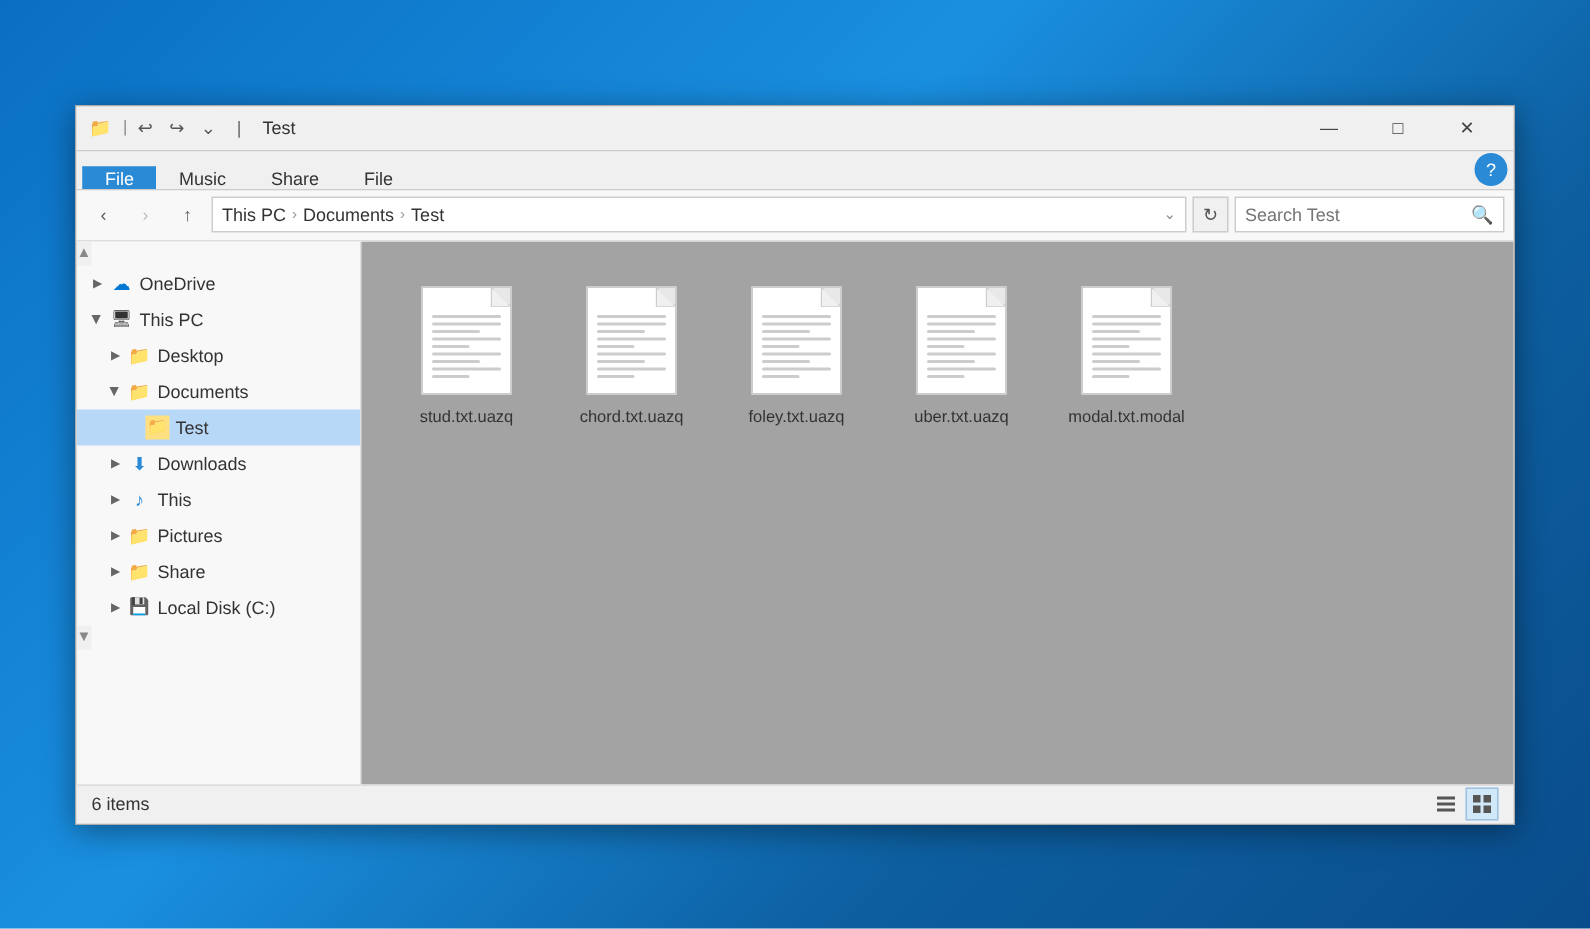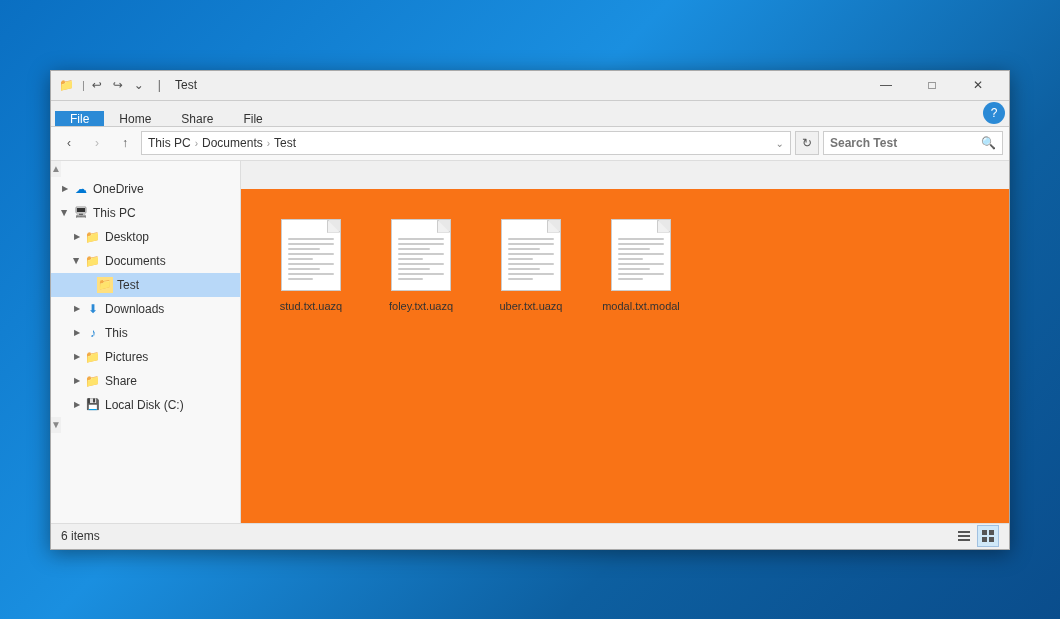--- a/index.html
+++ b/index.html
@@ -181,21 +181,20 @@
       color: #888;
     }
     .search-bar input {
       border: none;
       outline: none;
       font-size: 12px;
       color: #4c1d95;
       background: transparent;
       flex: 1;
       width: 100%;
-      font-weight: bold;
     }
 
     
     .main-area {
       display: flex;
       flex: 1;
       overflow: hidden;
     }
 
     
@@ -261,25 +260,24 @@
       display: flex;
       align-items: center;
       justify-content: center;
       font-size: 12px;
     }
     .icon-folder { color: #e6a817; }
 
     
     .content-area {
       flex: 1;
-      background: #f97316;
+      background: #a3a3a3;
       padding: 10px;
       overflow: auto;
       position: relative;
-      margin-top: 28px;
     }
     .file-grid {
       display: flex;
       flex-wrap: wrap;
       gap: 10px;
       padding: 10px;
     }
     .file-item {
       width: 100px;
       display: flex;
@@ -387,21 +385,21 @@
     <span class="title-text">Test</span>
     <div class="window-controls">
       <button class="win-btn">—</button>
       <button class="win-btn">□</button>
       <button class="win-btn close">✕</button>
     </div>
   </div>
 
   <div class="ribbon-tabs">
     <button class="ribbon-tab active">File</button>
-    <button class="ribbon-tab">Home</button>
+    <button class="ribbon-tab">Music</button>
     <button class="ribbon-tab">Share</button>
     <button class="ribbon-tab">File</button>
     <button class="ribbon-help">?</button>
   </div>
 
   <div class="nav-bar">
     <button class="nav-btn">‹</button>
     <button class="nav-btn disabled">›</button>
     <button class="nav-btn">↑</button>
     <div class="address-bar">
@@ -506,20 +504,39 @@
                 <div class="file-line"></div>
                 <div class="file-line short"></div>
                 <div class="file-line"></div>
                 <div class="file-line shorter"></div>
               </div>
             </div>
           </div>
           <span class="file-name">stud.txt.uazq</span>
         </div>
 
+        <div class="file-item">
+          <div class="file-icon-wrapper">
+            <div class="file-icon">
+              <div style="position:absolute;top:0;right:0;width:12px;height:12px;border-left:1px solid #ccc;border-bottom:1px solid #ccc;background:#e8e8e8;"></div>
+              <div class="file-lines">
+                <div class="file-line"></div>
+                <div class="file-line"></div>
+                <div class="file-line short"></div>
+                <div class="file-line"></div>
+                <div class="file-line shorter"></div>
+                <div class="file-line"></div>
+                <div class="file-line short"></div>
+                <div class="file-line"></div>
+                <div class="file-line shorter"></div>
+              </div>
+            </div>
+          </div>
+          <span class="file-name">chord.txt.uazq</span>
+        </div>
 
         <div class="file-item">
           <div class="file-icon-wrapper">
             <div class="file-icon">
               <div style="position:absolute;top:0;right:0;width:12px;height:12px;border-left:1px solid #ccc;border-bottom:1px solid #ccc;background:#e8e8e8;"></div>
               <div class="file-lines">
                 <div class="file-line"></div>
                 <div class="file-line"></div>
                 <div class="file-line short"></div>
                 <div class="file-line"></div>

